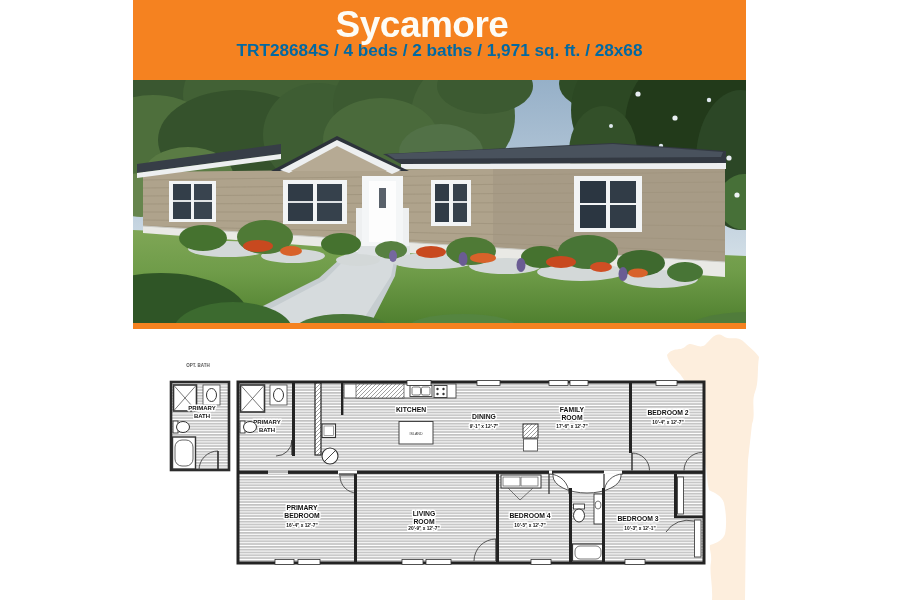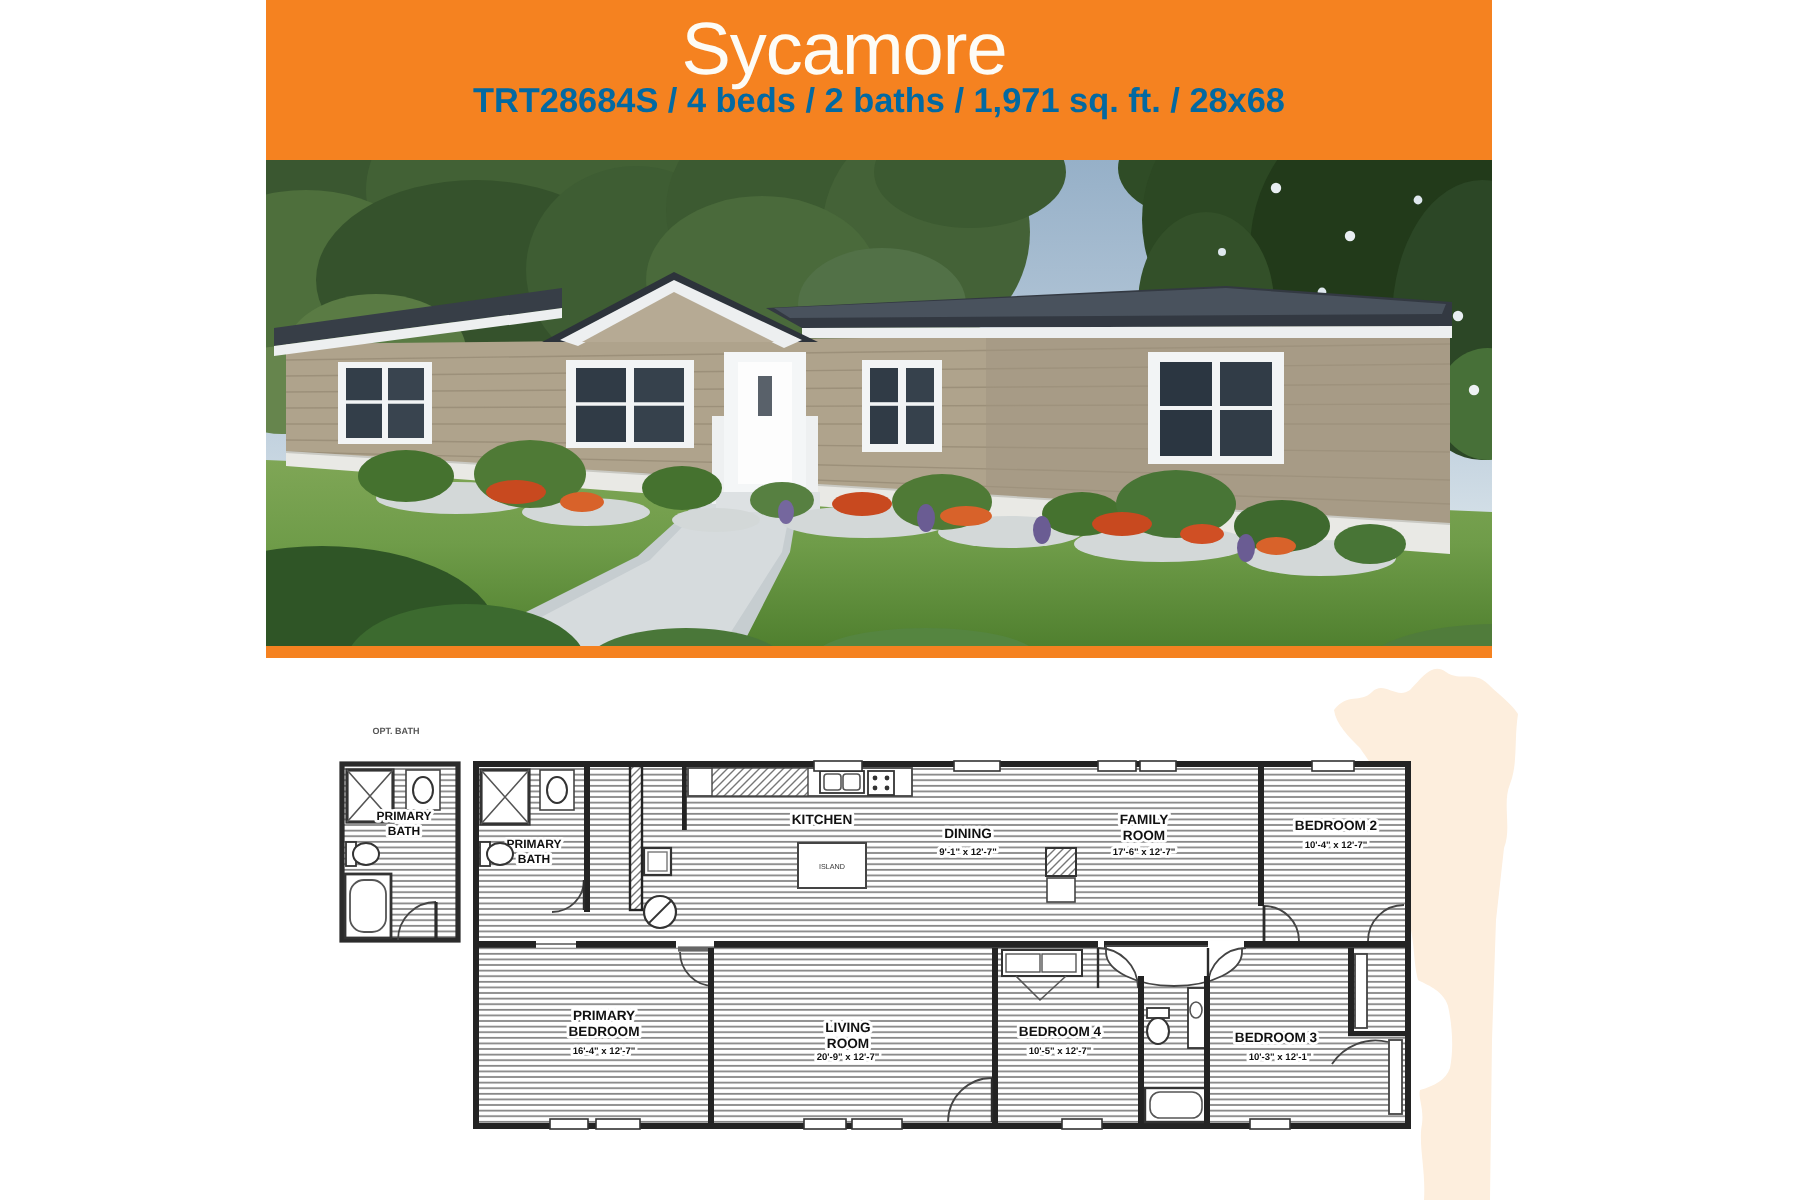--- a/index.html
+++ b/index.html
@@ -27,21 +27,21 @@
     C 722 496 715 493 709 490
     C 706 478 708 466 702 456
     C 697 446 701 434 697 424
     C 693 414 697 404 694 396
     C 690 388 684 380 680 374
     C 674 368 668 362 667 355 Z" fill="#fdeedd"></path>
 </svg>
 
 <div class="abs" style="left:133px;top:0;width:613px;height:329px;background:#f58220;"></div>
 
-<div class="abs" style="left:133px;top:4px;width:578px;text-align:center;color:#fdfcf6;font-weight:normal;font-size:37px;letter-spacing:-0.5px;">Sycamore</div>
+<div class="abs" style="left:133px;top:4px;width:578px;text-align:center;color:#fdfcf6;font-weight:bold;font-size:37px;letter-spacing:-0.5px;">Sycamore</div>
 
 <div class="abs" style="left:133px;top:40px;width:613px;text-align:center;color:#0369a1;font-weight:bold;font-size:17.2px;">TRT28684S / 4 beds / 2 baths / 1,971 sq. ft. / 28x68</div>
 
 <svg class="abs" style="left:133px;top:80px;" width="613" height="243" viewBox="0 0 613 243">
   <defs>
     <linearGradient id="sky" x1="0" y1="0" x2="0" y2="1">
       <stop offset="0" stop-color="#96b0c8"></stop>
       <stop offset="0.6" stop-color="#b7c9d9"></stop>
       <stop offset="1" stop-color="#d3dfe7"></stop>
     </linearGradient>

